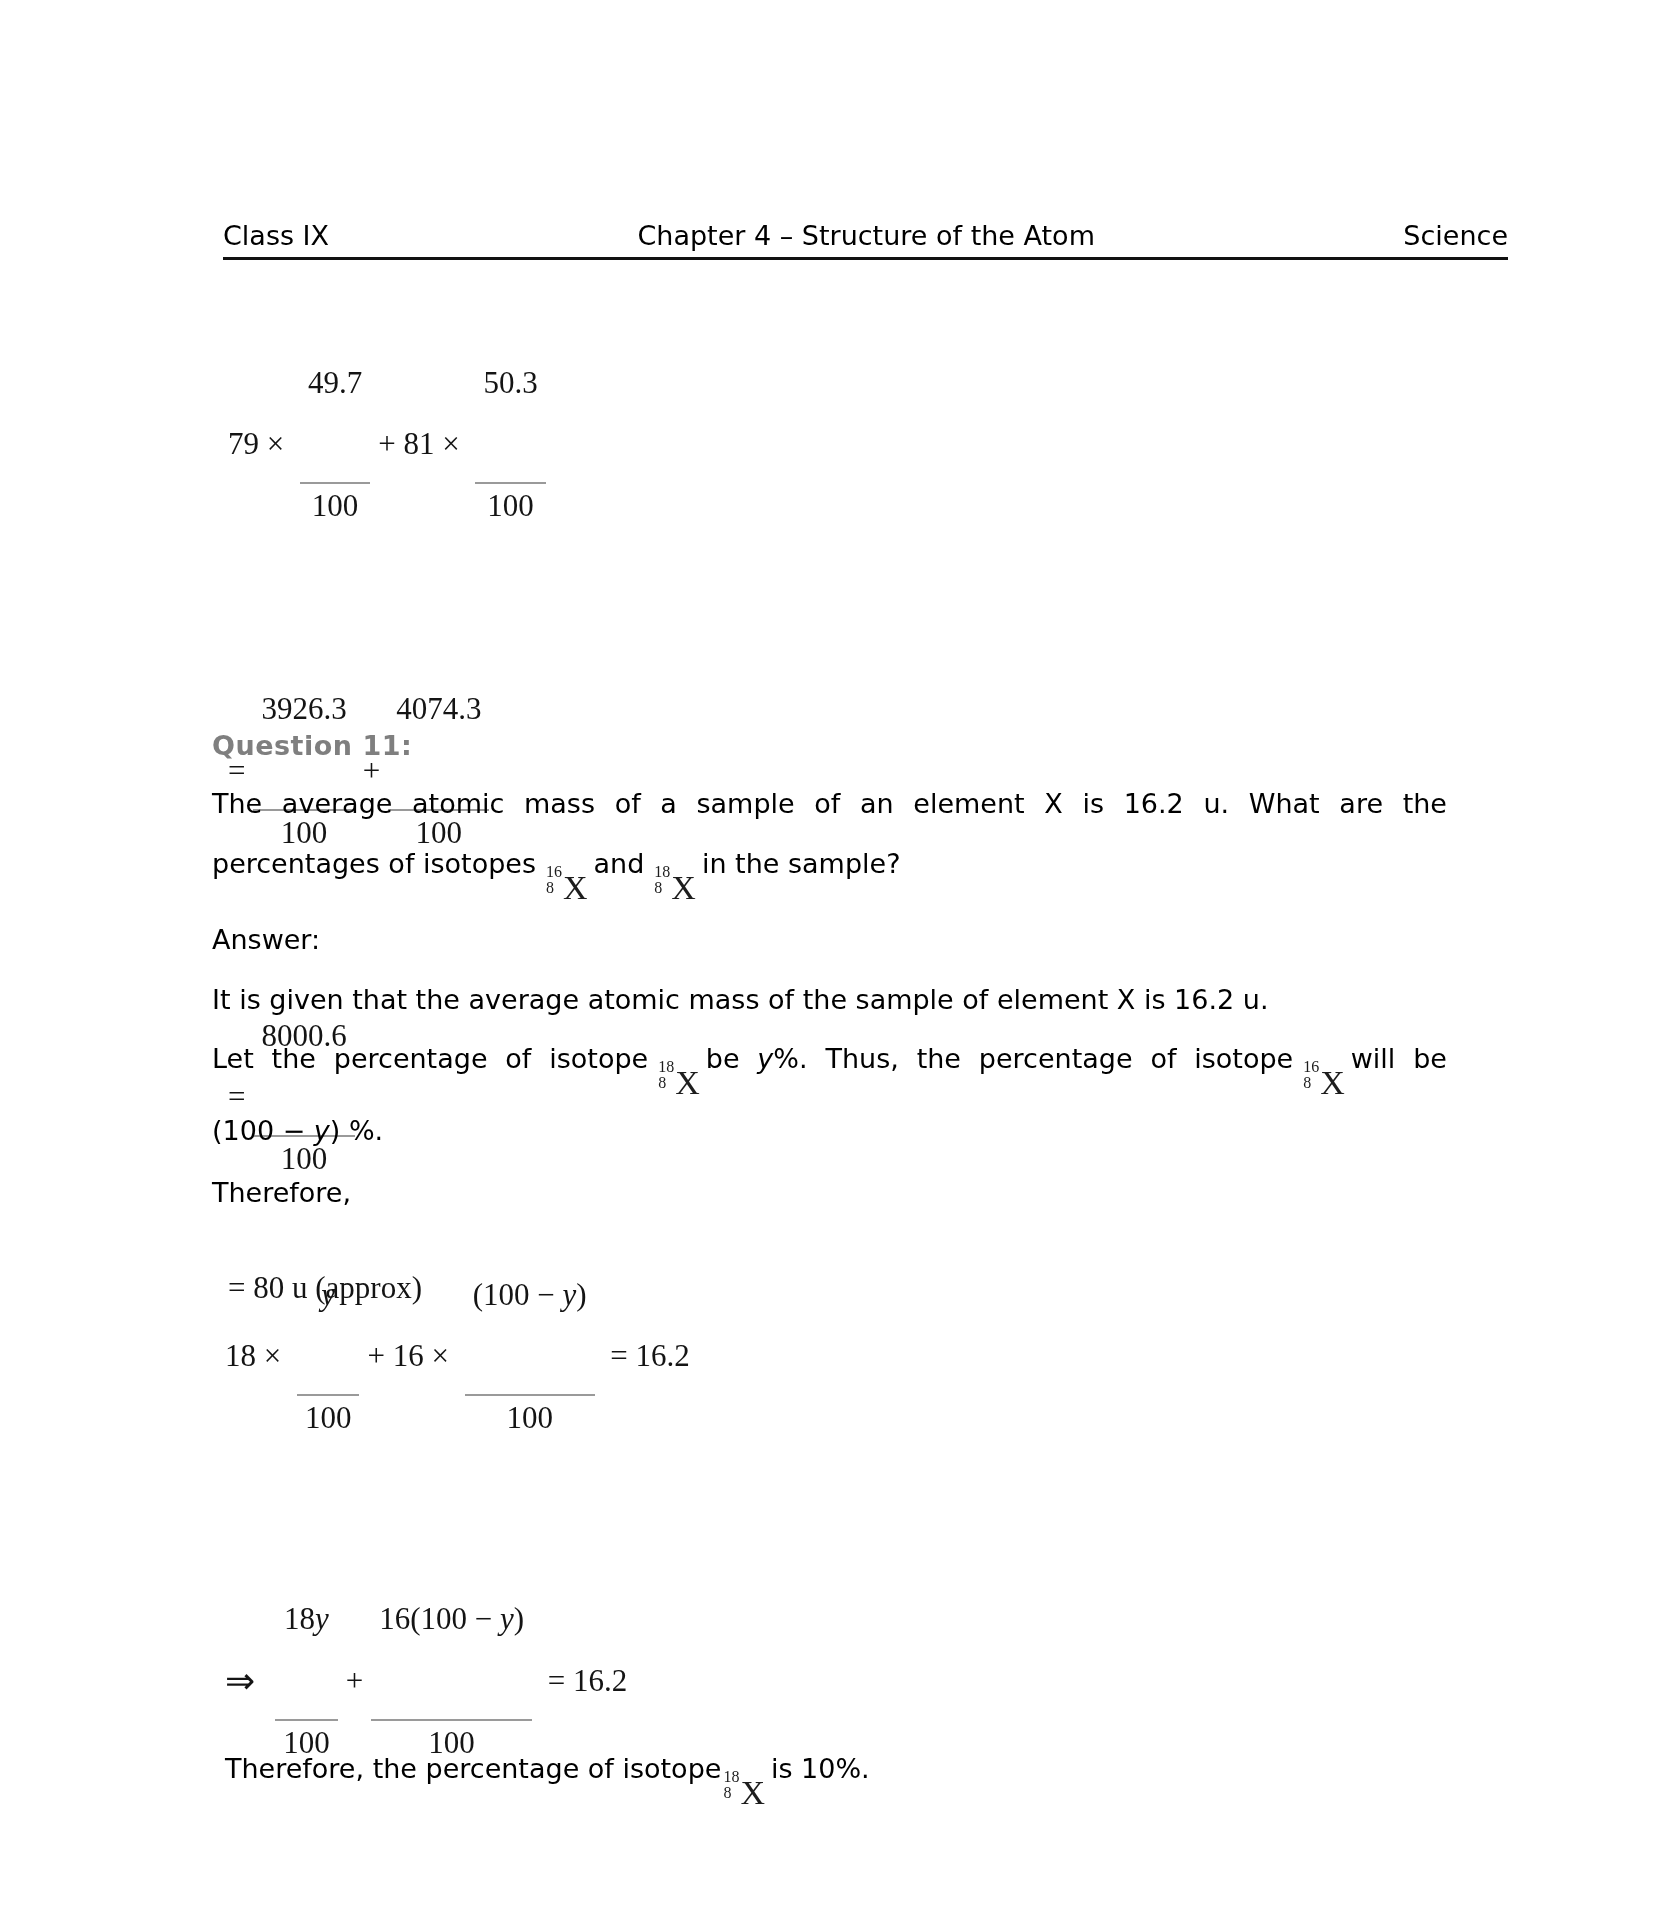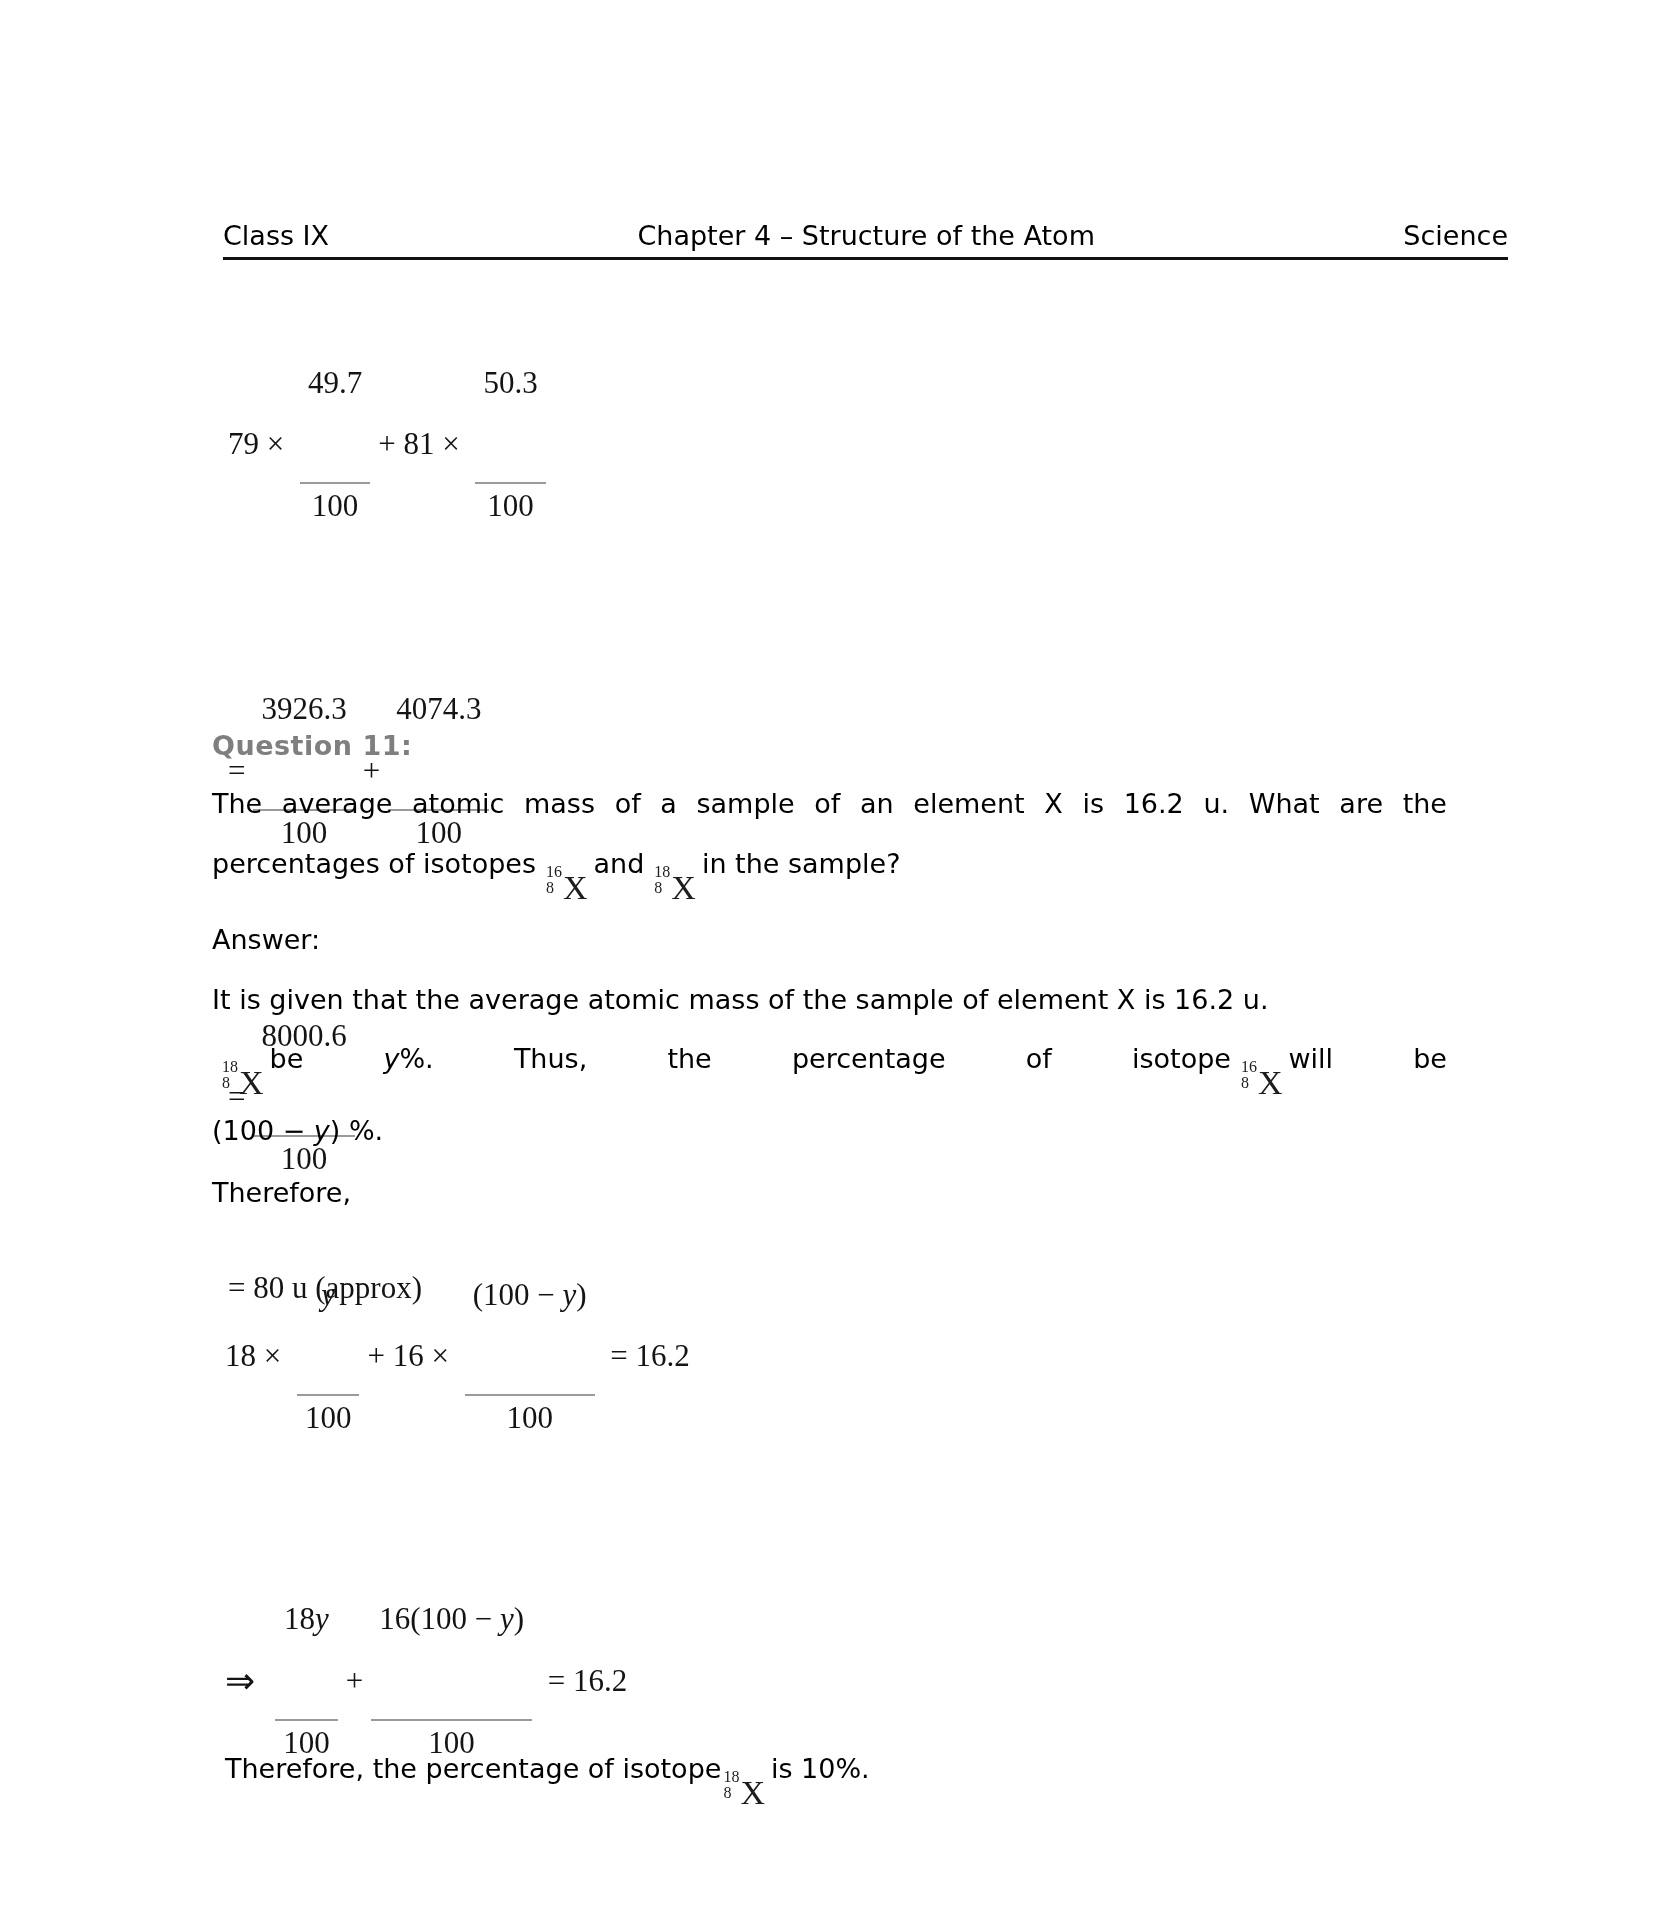--- a/index.html
+++ b/index.html
@@ -187,21 +187,21 @@
           </span>
           <span class="sym">X</span>
         </span><span>in the sample?</span>
     </div>
 
     <div class="bodyline ans-label">Answer:</div>
 
     <div class="bodyline ans-given">It is given that the average atomic mass of the sample of element X is 16.2 u.</div>
 
     <div class="bodyline just ans-let tall-line">
-      <span class="iso">
+      <span>Let the percentage of isotope</span><span class="iso">
           <span class="scripts">
             <span>18</span>
             <span>8</span>
           </span>
           <span class="sym">X</span>
         </span><span>be </span><span class="vy">y</span><span>%. Thus, the percentage of isotope</span><span class="iso">
           <span class="scripts">
             <span>16</span>
             <span>8</span>
           </span>

